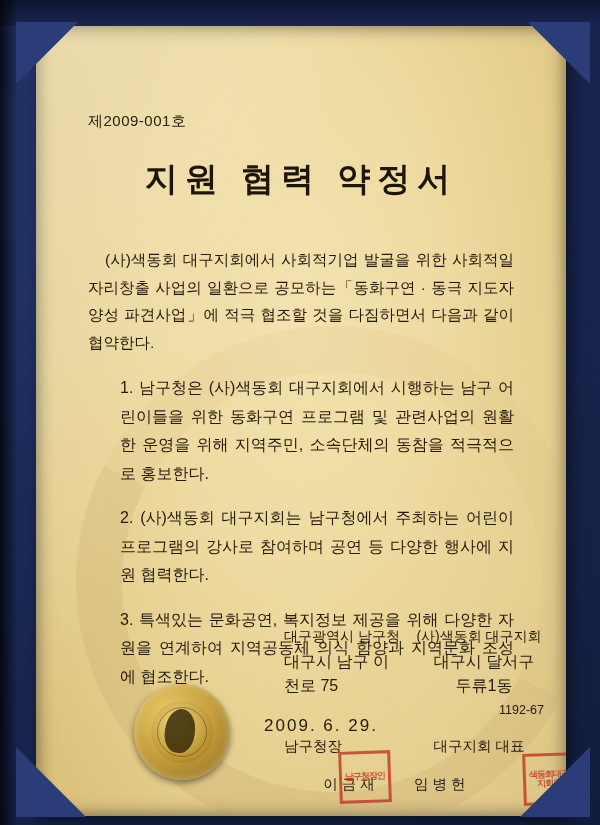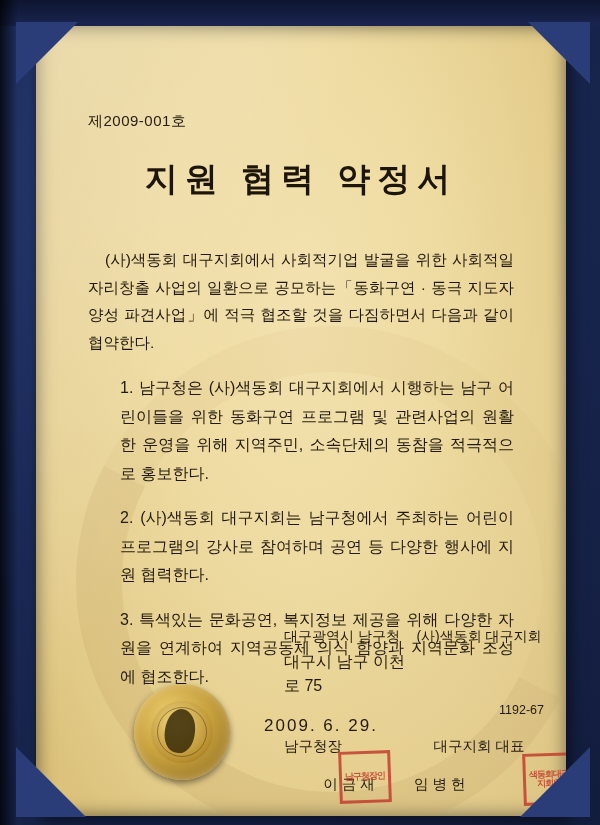--- a/index.html
+++ b/index.html
@@ -269,20 +269,21 @@
       <div class="date">2009. 6. 29.</div>
     </div>
 
     <div class="sig-block">
       <div class="sig-row">
         <div class="sig-col">대구광역시 남구청</div>
         <div class="sig-col right">(사)색동회 대구지회</div>
       </div>
       <div class="sig-row addr">
         <div class="sig-col">대구시 남구 이천로 75</div>
+        <div class="sig-col right">대구시 달서구 두류1동</div>
       </div>
       <div class="sig-row addr2">
         <div>1192-67</div>
       </div>
 
       <div class="sig-row titles">
         <div class="sig-col">남구청장</div>
         <div class="sig-col right">대구지회 대표</div>
       </div>
 

